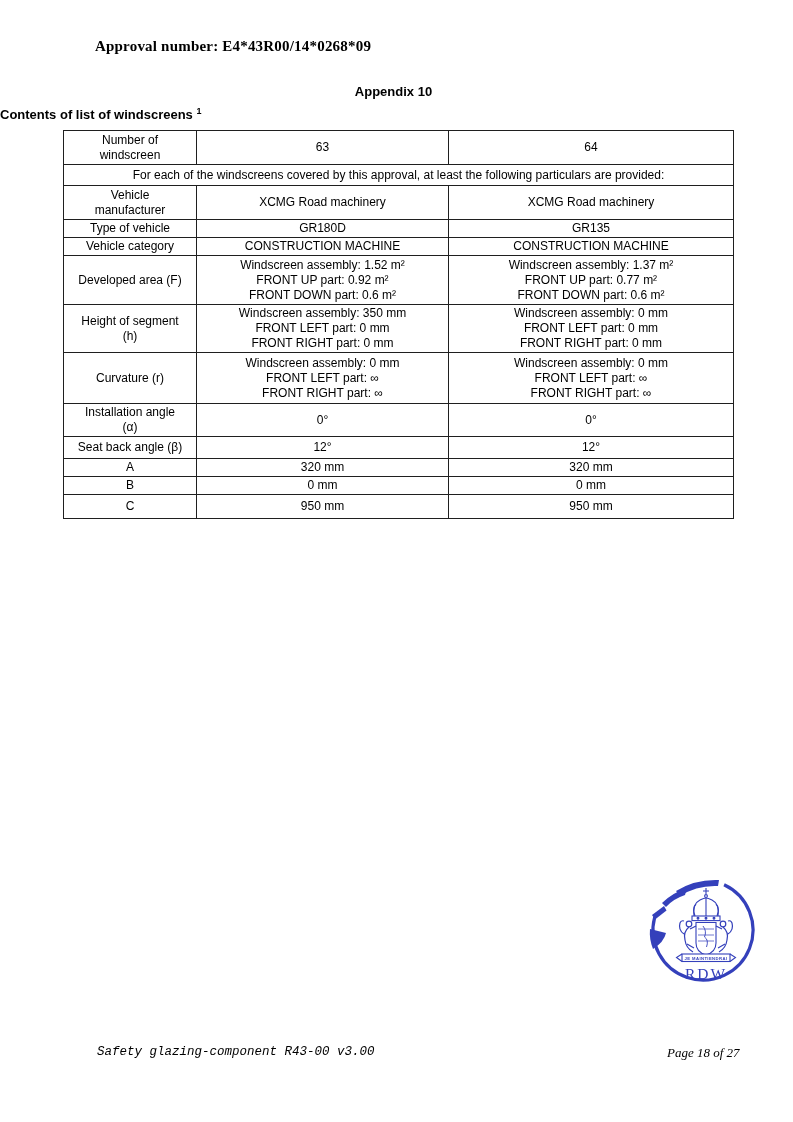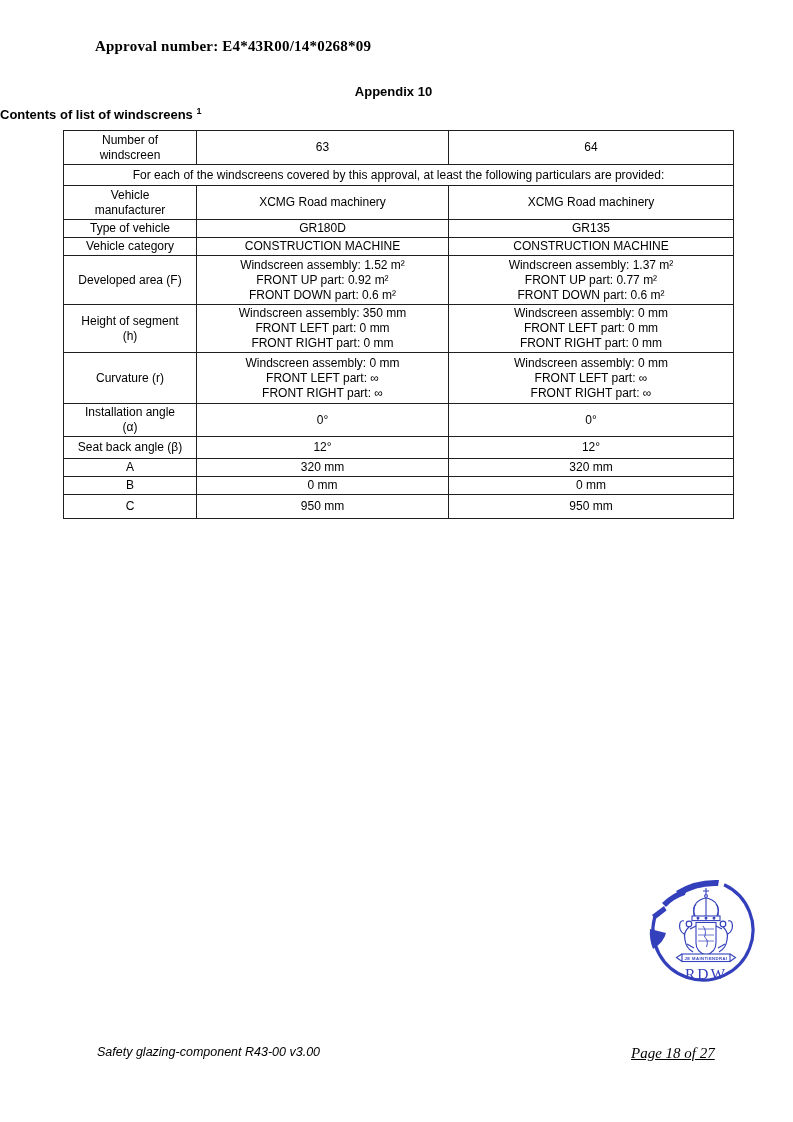--- a/index.html
+++ b/index.html
@@ -30,25 +30,25 @@
     vertical-align:middle;line-height:15px;
   }
   td.note-cell{text-align:left;padding:1px 6px;}
   td.span-cell{text-align:center;padding:1px 6px;}
   tr.h34{height:34px}tr.h21{height:21px}tr.h23{height:15px}tr.h22{height:22px}
   tr.h49{height:49px}tr.h48{height:48px}tr.h51{height:51px}tr.h32{height:32px}
   tr.h24{height:24px}
   .stamp{position:absolute;left:640px;top:874px;width:120px;height:122px;}
   .footer-left{
     position:absolute;left:97px;top:1045px;
-    font-family:Liberation Sans, sans-serif;font-style:italic;font-size:12.5px;
+    font-family:Liberation Mono, monospace;font-style:italic;font-size:12.5px;
   }
   .footer-right{
-    position:absolute;left:631px;top:1045px;
-    font-family:"Liberation Serif",serif;font-style:italic;font-size:15px;text-decoration:underline;
+    position:absolute;left:667px;top:1045px;
+    font-family:"Liberation Serif",serif;font-style:italic;font-size:13px;
   }
 </style>
 </head>
 <body>
 
 <div class="page">
 
   <div class="approval">Approval number: E4*43R00/14*0268*09</div>
 
   <div class="h-appendix">Appendix 10</div>

